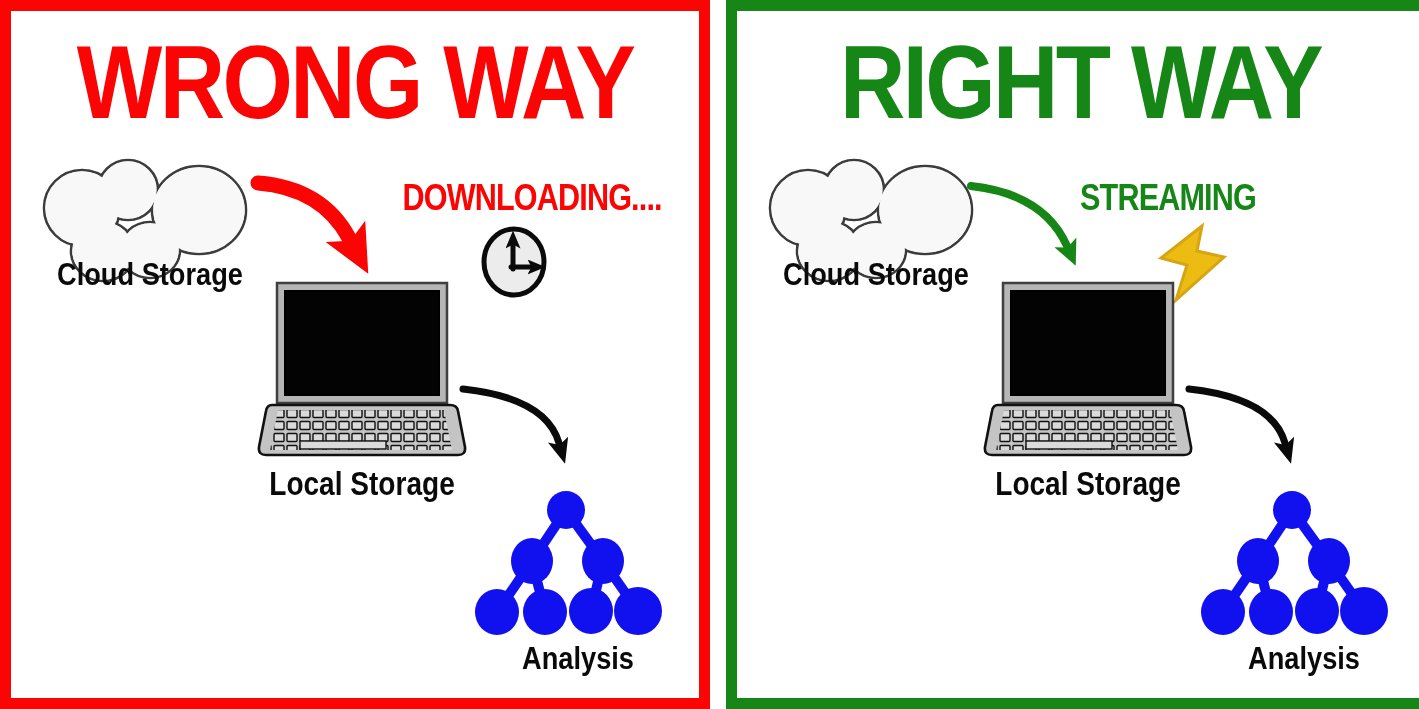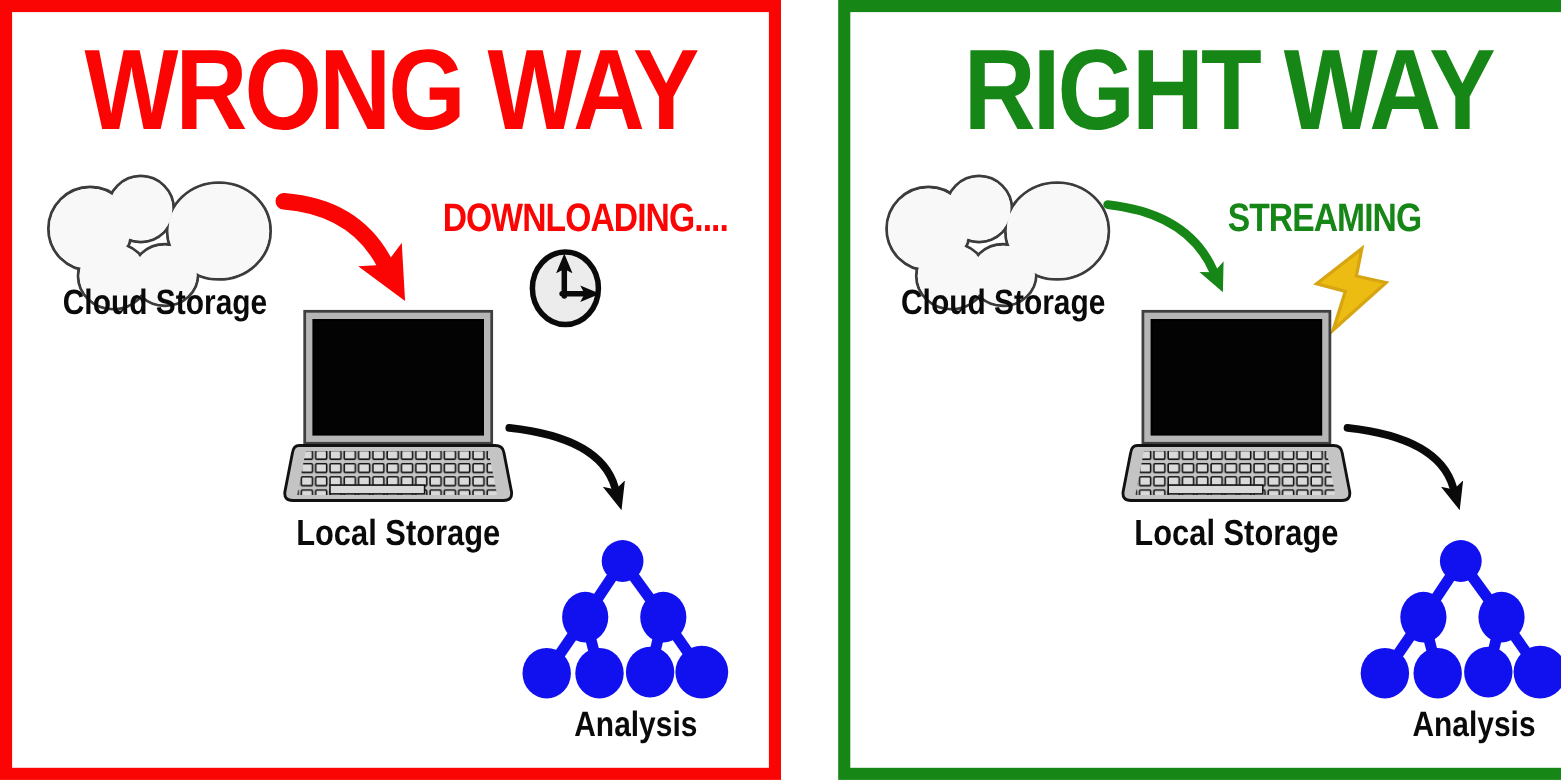--- a/index.html
+++ b/index.html
@@ -1,18 +1,18 @@
 <!DOCTYPE html>
 <html><head>
 <meta charset="utf-8">
 <style>
   html,body{margin:0;padding:0;background:#ffffff;}
   body{width:1419px;height:709px;overflow:hidden;
        font-family:"Liberation Sans","DejaVu Sans",sans-serif;}
-  .canvas{position:relative;width:1125px;height:709px;display:flex;gap:36px;}
+  .canvas{position:relative;width:1125px;height:709px;display:flex;}
   .panel{position:relative;width:710px;height:709px;background:#ffffff;flex:0 0 auto;}
   .panel.right-way{width:709px;margin-left:16px;}
   .frame{position:absolute;inset:0;pointer-events:none;z-index:6;}
   .wrong-way .frame{border:11px solid #fb0404;}
   .right-way .frame{border:11px solid #168616;}
   .art{position:absolute;left:0;top:0;width:710px;height:709px;z-index:1;}
   .panel-title{position:absolute;top:30px;left:0;width:100%;margin:0;
       text-align:center;font-size:104px;font-weight:bold;line-height:1;
       letter-spacing:-3px;transform:scaleX(0.87);transform-origin:50% 50%;
       white-space:nowrap;z-index:2;}

